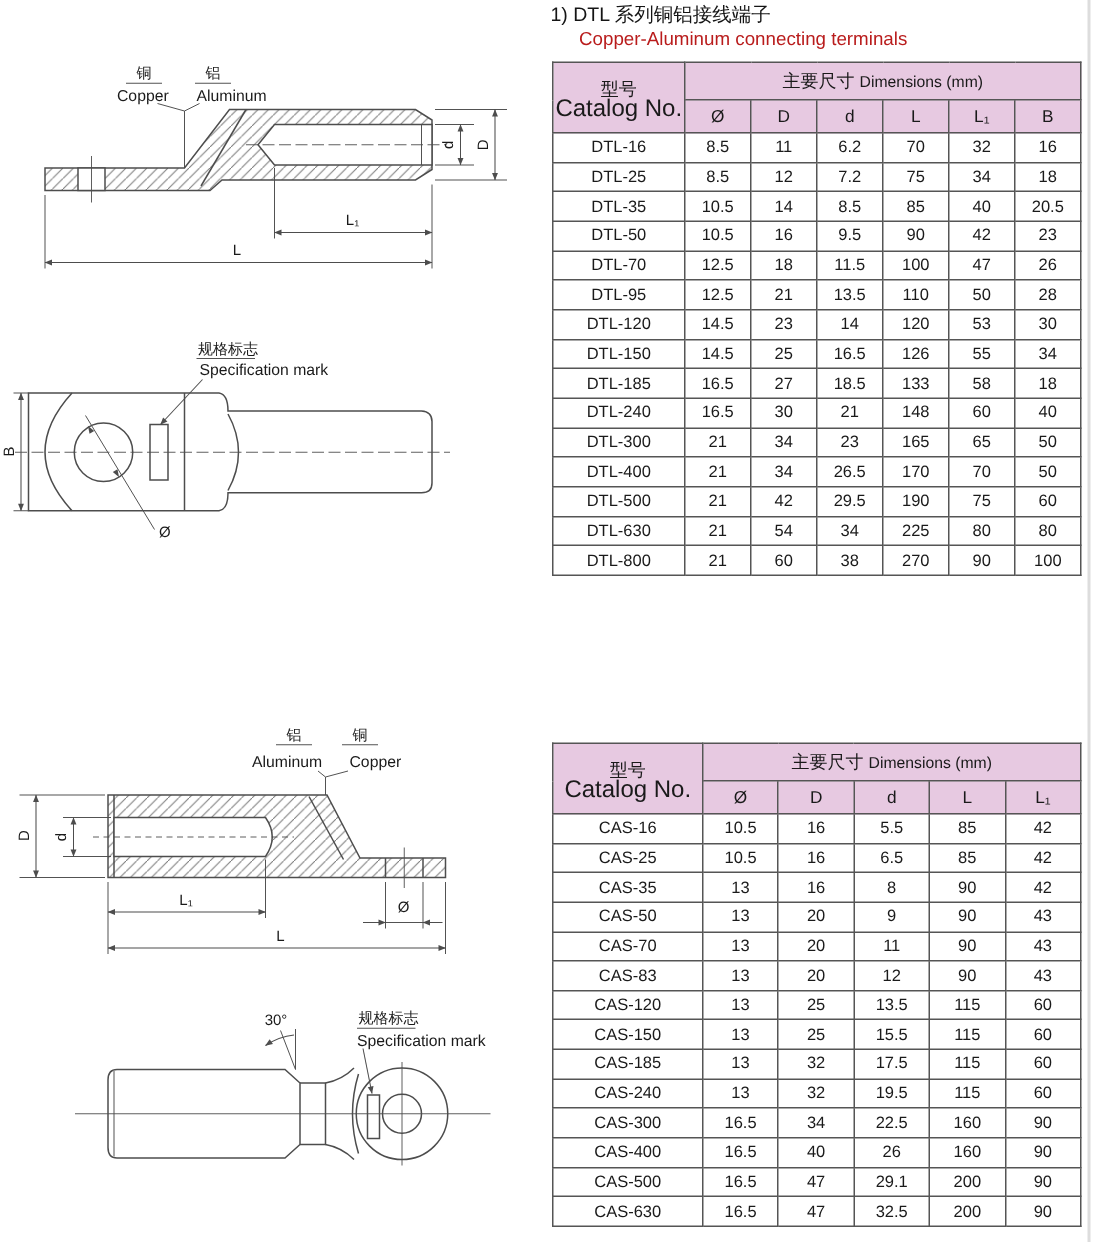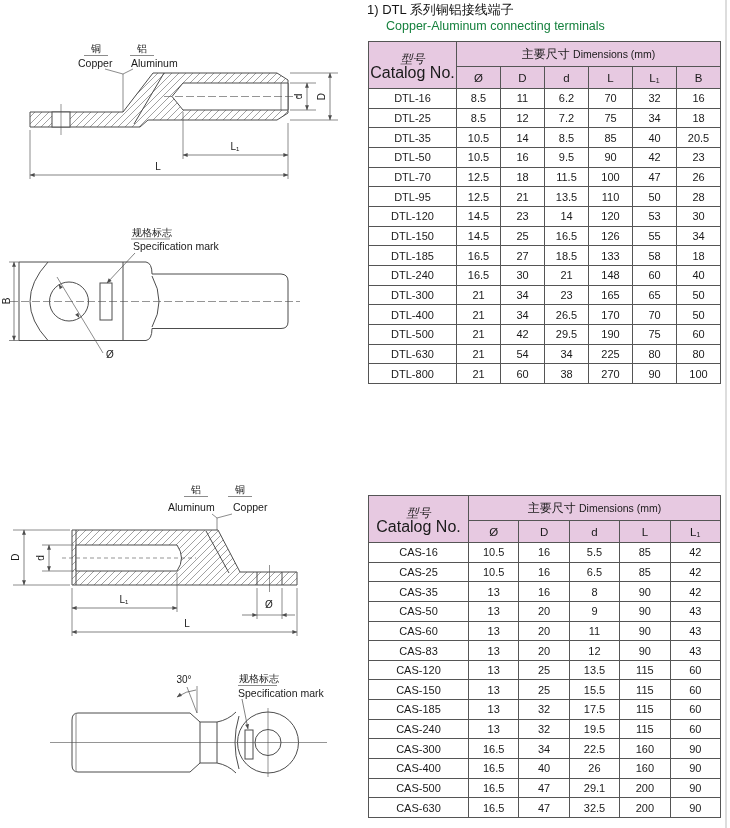--- a/index.html
+++ b/index.html
@@ -3,31 +3,31 @@
 <meta charset="utf-8">
 <style>
   html,body{margin:0;padding:0;}
   body{
     width:730px;height:828px;position:relative;background:#ffffff;overflow:hidden;
     font-family:"Liberation Sans","DejaVu Sans",sans-serif;color:#1a1a1a;
   }
   #page{position:absolute;inset:0;}
   
   .title-zh{position:absolute;font-size:13px;line-height:15px;color:#151515;white-space:nowrap;text-align:right;}
-  .title-en{position:absolute;font-size:12.5px;line-height:14px;color:#15803d;white-space:nowrap;}
+  .title-en{position:absolute;font-size:12.5px;line-height:14px;color:#b91c1c;white-space:nowrap;}
   
   table.dims-table{
     position:absolute;border-collapse:collapse;table-layout:fixed;width:352px;
     font-family:"Liberation Sans","DejaVu Sans",sans-serif;color:#1a1a1a;
   }
   table.dims-table th, table.dims-table td{
     border:1px solid #555555;text-align:center;vertical-align:middle;padding:0;
   }
   table.dims-table thead th{background:#e7c9e1;font-weight:normal;}
-  th.cat .cat-zh{font-size:12px;line-height:14px;font-style:italic;}
+  th.cat .cat-zh{font-size:12px;line-height:14px;}
   th.cat .cat-en{font-size:16px;line-height:13px;}
   th.dims{height:24px;font-size:12px;}
   th.dims .dims-en{font-size:10.5px;}
   tr.subhead th{height:21px;font-size:11.5px;}
   table.dims-table td{font-size:11px;height:18px;}
   #dtl-table col.c-cat{width:88px;} #dtl-table col.c-dim{width:44px;}
   #cas-table col.c-cat{width:100px;} #cas-table col.c-dim{width:50.4px;}
   
   #drawings{position:absolute;left:0;top:0;}
   #drawings text{fill:#1a1a1a;font-family:"Liberation Sans","DejaVu Sans",sans-serif;}
@@ -419,21 +419,21 @@
         </tr>
         <tr>
           <td>CAS-50</td>
           <td>13</td>
           <td>20</td>
           <td>9</td>
           <td>90</td>
           <td>43</td>
         </tr>
         <tr>
-          <td>CAS-60</td>
+          <td>CAS-70</td>
           <td>13</td>
           <td>20</td>
           <td>11</td>
           <td>90</td>
           <td>43</td>
         </tr>
         <tr>
           <td>CAS-83</td>
           <td>13</td>
           <td>20</td>

